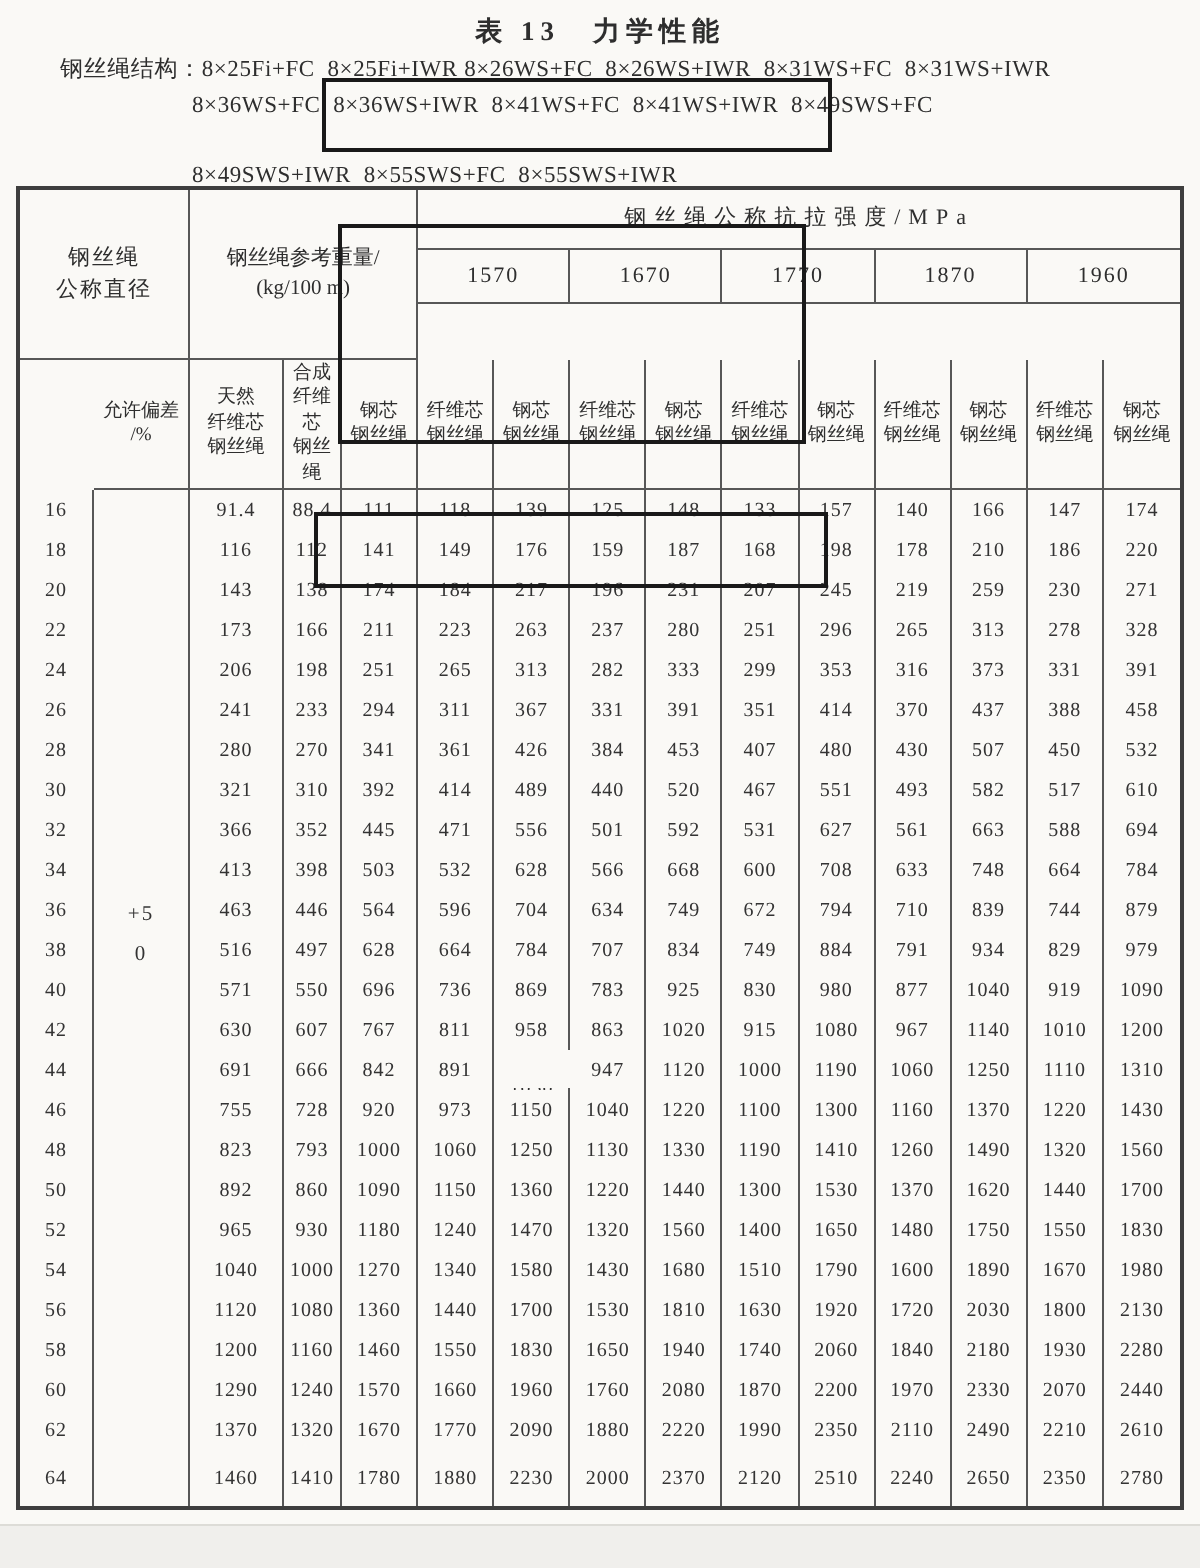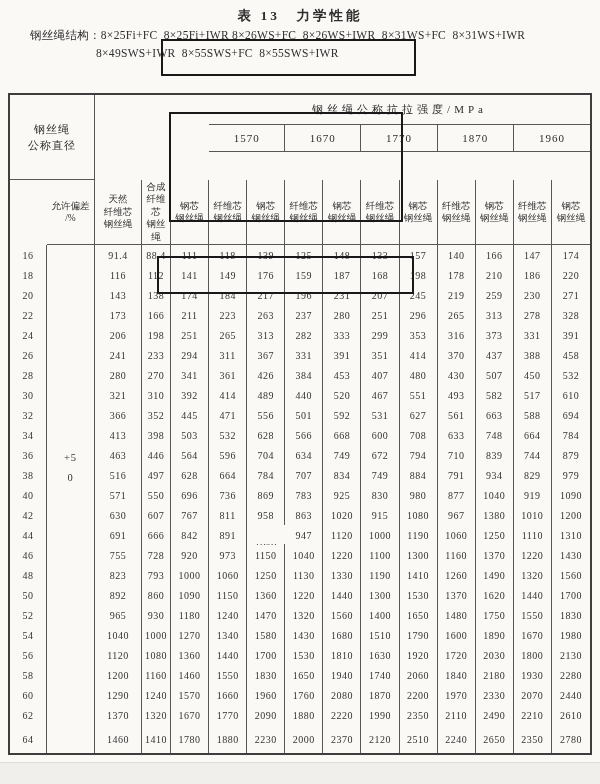--- a/index.html
+++ b/index.html
@@ -56,26 +56,29 @@
     position:absolute; left:0; top:762px; width:600px; height:22px;
     background:#f0efec; border-top:1px solid #dddcd7;
   }
 </style>
 </head>
 <body>
 
 <div class="title">表 13　力学性能</div>
 
 <div class="structure"><span><span>钢丝绳结构：</span><span>8×25Fi+FC  8×25Fi+IWR 8×26WS+FC  8×26WS+IWR  8×31WS+FC  8×31WS+IWR</span></span>
+<div class="cont">8×36WS+FC  8×36WS+IWR  8×41WS+FC  8×41WS+IWR  8×49SWS+FC</div>
 <div class="cont">8×49SWS+IWR  8×55SWS+FC  8×55SWS+IWR</div></div>
 
 <div class="tbl">
 
   <div class="c hd diam" style="grid-column:1/3;grid-row:1/4;">钢丝绳
 公称直径</div>
+  <div class="c hd wt" style="grid-column:3/6;grid-row:1/4;">钢丝绳参考重量/
+(kg/100 m)</div>
   <div class="c hd strength nr" style="grid-column:6/16;grid-row:1/2;">钢丝绳公称抗拉强度/MPa</div>
 
   <div class="c hd grade" style="grid-column:6/8;grid-row:2/3;">1570</div>
   <div class="c hd grade" style="grid-column:8/10;grid-row:2/3;">1670</div>
   <div class="c hd grade" style="grid-column:10/12;grid-row:2/3;">1770</div>
   <div class="c hd grade" style="grid-column:12/14;grid-row:2/3;">1870</div>
   <div class="c hd grade nr" style="grid-column:14/16;grid-row:2/3;">1960</div>
 
 
   <div class="c sub" style="grid-column:2/3;grid-row:4/5;">允许偏差
@@ -299,21 +302,21 @@
     <div class="c dcell nb" style="grid-area: 18 / 3 / 19 / 4;">630</div>
     <div class="c dcell nb" style="grid-area: 18 / 4 / 19 / 5;">607</div>
     <div class="c dcell nb" style="grid-area: 18 / 5 / 19 / 6;">767</div>
     <div class="c dcell nb" style="grid-area: 18 / 6 / 19 / 7;">811</div>
     <div class="c dcell nb" style="grid-area: 18 / 7 / 19 / 8;">958</div>
     <div class="c dcell nb" style="grid-area: 18 / 8 / 19 / 9;">863</div>
     <div class="c dcell nb" style="grid-area: 18 / 9 / 19 / 10;">1020</div>
     <div class="c dcell nb" style="grid-area: 18 / 10 / 19 / 11;">915</div>
     <div class="c dcell nb" style="grid-area: 18 / 11 / 19 / 12;">1080</div>
     <div class="c dcell nb" style="grid-area: 18 / 12 / 19 / 13;">967</div>
-    <div class="c dcell nb" style="grid-area: 18 / 13 / 19 / 14;">1380</div>
+    <div class="c dcell nb" style="grid-area: 18 / 13 / 19 / 14;">1140</div>
     <div class="c dcell nb" style="grid-area: 18 / 14 / 19 / 15;">1010</div>
     <div class="c dcell nb nr" style="grid-area: 18 / 15 / 19 / 16;">1200</div>
     <div class="c dcell nb" style="grid-area: 19 / 1 / 20 / 2;">44</div>
     <div class="c dcell nb" style="grid-area: 19 / 3 / 20 / 4;">691</div>
     <div class="c dcell nb" style="grid-area: 19 / 4 / 20 / 5;">666</div>
     <div class="c dcell nb" style="grid-area: 19 / 5 / 20 / 6;">842</div>
     <div class="c dcell nb" style="grid-area: 19 / 6 / 20 / 7;">891</div>
     <div class="c dcell nb" style="grid-area: 19 / 7 / 20 / 8; margin-top: 19px;">1050</div>
     <div class="c dcell nb" style="grid-area: 19 / 8 / 20 / 9;">947</div>
     <div class="c dcell nb" style="grid-area: 19 / 9 / 20 / 10;">1120</div>

